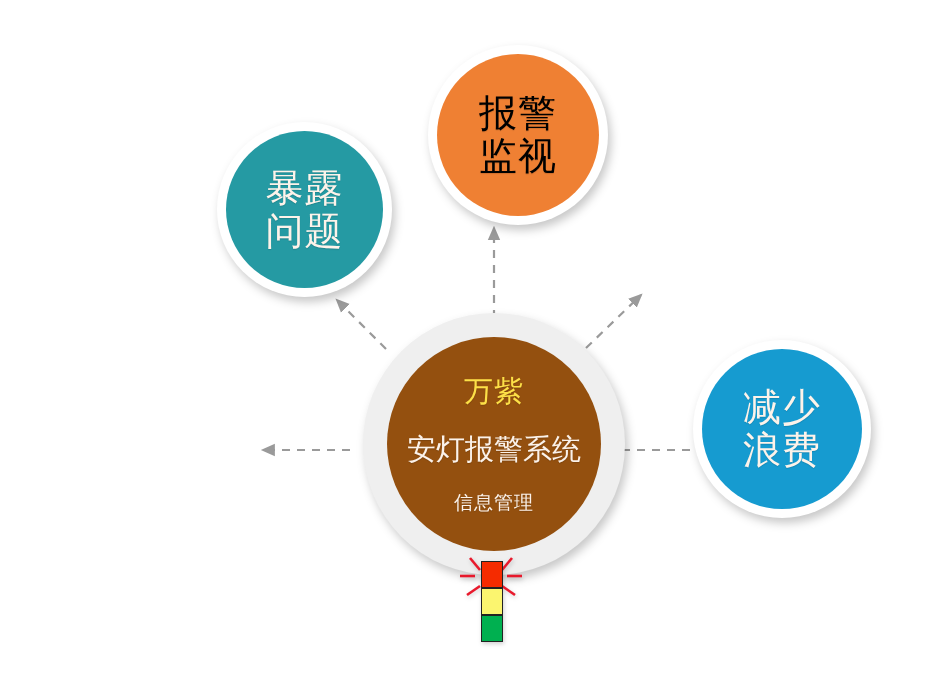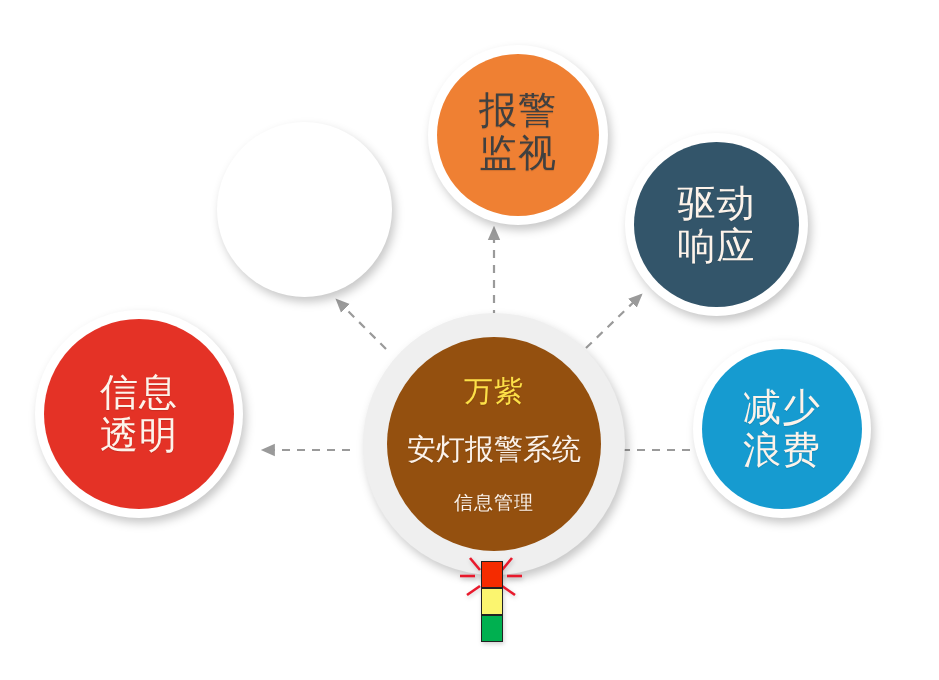--- a/index.html
+++ b/index.html
@@ -120,44 +120,34 @@
         <span class="line line-1" style="color: #fde047;">万紫</span>
         <span class="line line-2" style="color: rgb(251, 242, 234);">安灯报警系统</span>
         <span class="line line-3" style="color: rgb(251, 242, 234);">信息管理</span>
       </div>
     </div>
   </div>
 
   <div class="node sat" id="node-alarm-monitor" style="left:428px; top:45px; width:180px; height:180px;">
     <div class="ring" style="background: rgb(255, 255, 255);"></div>
     <div class="core" style="background: rgb(239, 128, 51);">
-      <div class="label" style="color: #404040; font-family: Liberation Mono, monospace;">报警
+      <div class="label" style="color: #000000;">报警
 监视</div>
     </div>
   </div>
 
   <div class="node sat" id="node-expose-problem" style="left:217px; top:122px; width:175px; height:175px;">
     <div class="ring" style="background: rgb(255, 255, 255);"></div>
-  </div>
-
-  <div class="node sat" id="node-drive-response" style="left:625px; top:133px; width:183px; height:183px;">
-    <div class="ring" style="background: rgb(255, 255, 255);"></div>
-    <div class="core" style="background: rgb(51, 85, 106);">
-      <div class="label" style="color: rgb(253, 243, 234);">驱动
-响应</div>
+    <div class="core" style="background: rgb(37, 154, 163);">
+      <div class="label" style="color: rgb(253, 243, 234);">暴露
+问题</div>
     </div>
   </div>
 
-  <div class="node sat" id="node-information-transparent" style="left:35px; top:310px; width:208px; height:208px;">
-    <div class="ring" style="background: rgb(255, 255, 255);"></div>
-    <div class="core" style="background: rgb(228, 50, 38);">
-      <div class="label" style="color: rgb(253, 243, 234);">信息
-透明</div>
-    </div>
-  </div>
+
 
   <div class="node sat" id="node-reduce-waste" style="left:693px; top:340px; width:178px; height:178px;">
     <div class="ring" style="background: rgb(255, 255, 255);"></div>
     <div class="core" style="background: rgb(22, 155, 208);">
       <div class="label" style="color: rgb(253, 243, 234);">减少
 浪费</div>
     </div>
   </div>
 
   <div id="andon" style="left:448px; top:548px; width:86px; height:100px;">

